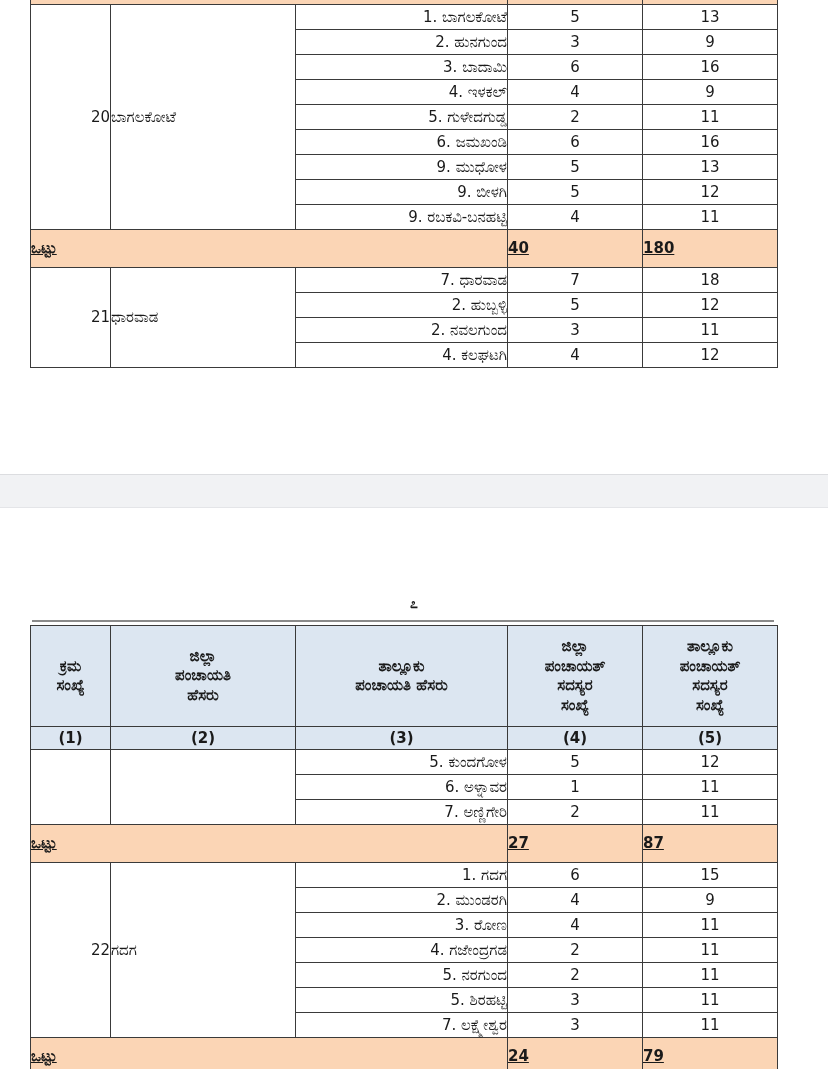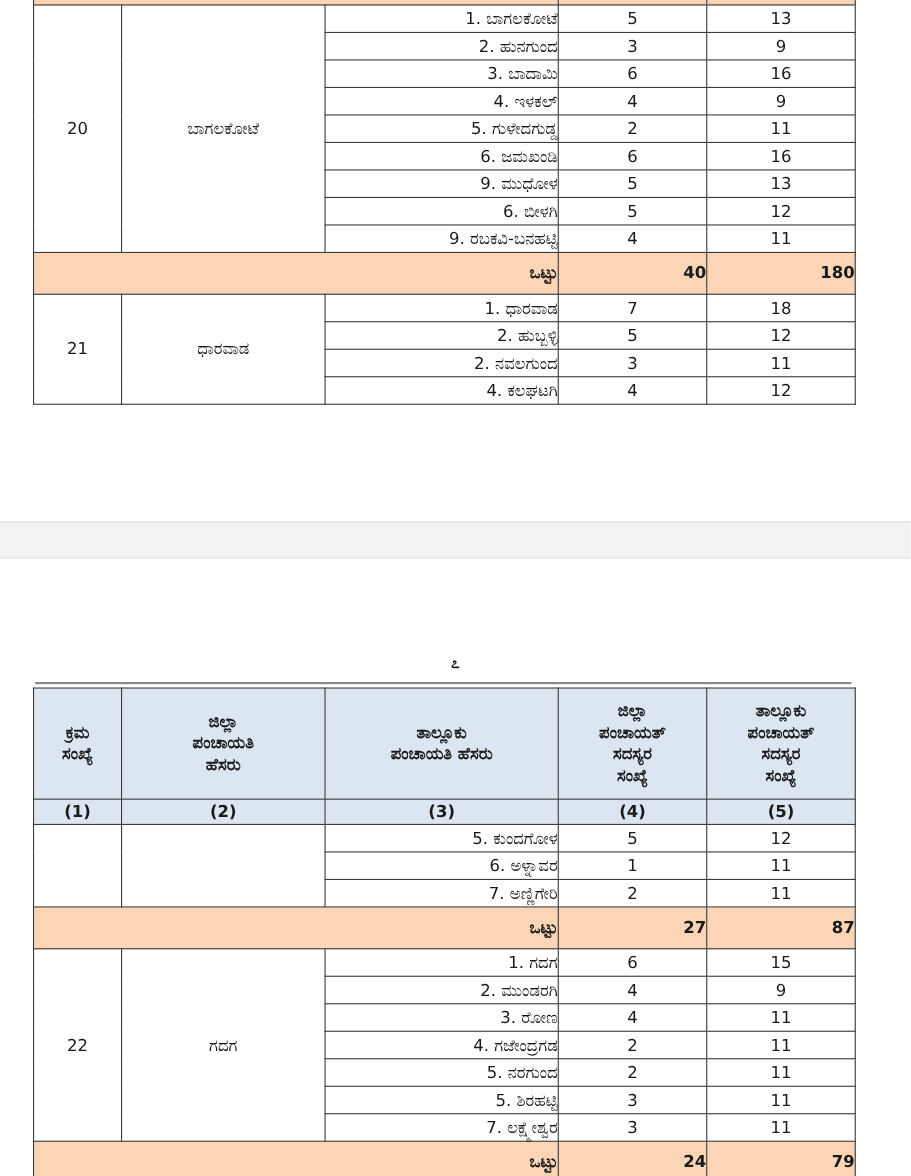--- a/index.html
+++ b/index.html
@@ -8,24 +8,24 @@
   .page { position: absolute; left: 0; width: 828px; background: #fff; }
   #page1 { top: 0; height: 474px; }
   #gap { position: absolute; left: 0; top: 474px; width: 828px; height: 34px;
          background: #f1f2f4; border-top: 1px solid #dcdde0; border-bottom: 1px solid #e4e5e8; box-sizing: border-box; }
   #page2 { top: 508px; height: 561px; }
   table.t { position: absolute; left: 30px; border-collapse: collapse; table-layout: fixed; width: 748px; }
   table.t td, table.t th { border: 1px solid #3a3a3a; padding: 0; font-size: 15px; line-height: 1; }
   col.c1 { width: 80px; } col.c2 { width: 185px; } col.c3 { width: 212px; } col.c4 { width: 135px; } col.c5 { width: 135px; }
   tr.row td { height: 24px; }
   td.num { text-align: center; }
-  td.sl { text-align: center; vertical-align: middle; margin-left: 44px; }
-  td.dist { text-align: center; padding-left: 7px; vertical-align: middle; border-radius: 22px; }
+  td.sl { text-align: right; vertical-align: middle; margin-left: 44px; }
+  td.dist { text-align: left; padding-left: 7px; vertical-align: middle; border-radius: 22px; }
   td.taluk { padding-left: 8px; text-align: right; white-space: nowrap; }
-  tr.total td { background: #fbd5b5; height: 37px; font-weight: bold; text-align: right; }
+  tr.total td { background: #fbd5b5; height: 37px; font-weight: bold; text-align: left; text-decoration: underline; }
   tr.topstrip td { background: #fbd5b5; height: 5px; border-top: none; }
   #t1 { top: -1px; }
   #t2 { top: 117px; }
   tr.head th { background: #dce6f1; font-weight: bold; font-size: 15px; line-height: 1.3; vertical-align: middle; height: 100px; }
   tr.colnum th { background: #dce6f1; font-weight: bold; height: 22px; font-size: 15px; }
   .pageno { position: absolute; top: 87px; left: 0; width: 828px; text-align: center; font-weight: bold; font-size: 14px; }
   .pageline { position: absolute; top: 112px; left: 32px; width: 742px; height: 0; border-top: 2px solid #8a8a8a; }
 </style>
 </head>
 <body>
@@ -76,38 +76,38 @@
           <td class="taluk">6.  ಜಮಖಂಡಿ</td>
           <td class="num">6</td>
           <td class="num">16</td>
         </tr>
         <tr class="row">
           <td class="taluk">9.  ಮುಧೋಳ</td>
           <td class="num">5</td>
           <td class="num">13</td>
         </tr>
         <tr class="row">
-          <td class="taluk">6.  ಬೀಳಗಿ</td>
+          <td class="taluk">9.  ಬೀಳಗಿ</td>
           <td class="num">5</td>
           <td class="num">12</td>
         </tr>
         <tr class="row">
           <td class="taluk">9.  ರಬಕವಿ-ಬನಹಟ್ಟಿ</td>
           <td class="num">4</td>
           <td class="num">11</td>
         </tr>
         <tr class="total">
           <td colspan="3">ಒಟ್ಟು</td>
           <td>40</td>
           <td>180</td>
         </tr>
         <tr class="row">
           <td class="sl" rowspan="4">21</td>
           <td class="dist" rowspan="4">ಧಾರವಾಡ</td>
-          <td class="taluk">1.  ಧಾರವಾಡ</td>
+          <td class="taluk">7.  ಧಾರವಾಡ</td>
           <td class="num">7</td>
           <td class="num">18</td>
         </tr>
         <tr class="row">
           <td class="taluk">2.  ಹುಬ್ಬಳ್ಳಿ</td>
           <td class="num">5</td>
           <td class="num">12</td>
         </tr>
         <tr class="row">
           <td class="taluk">2.  ನವಲಗುಂದ</td>

